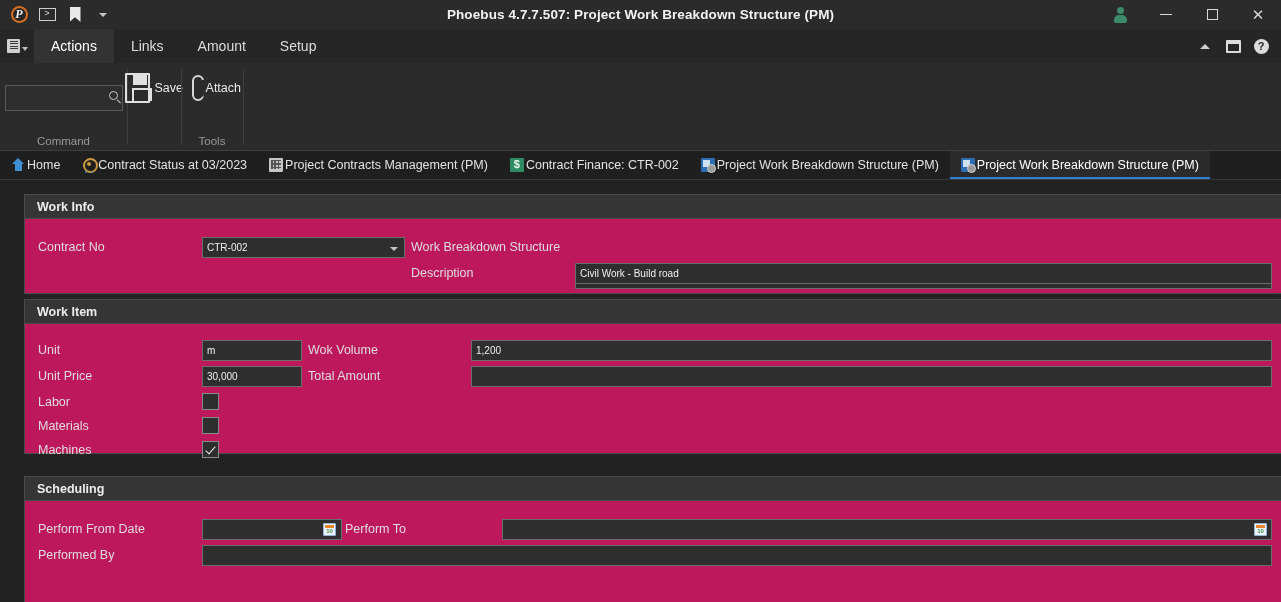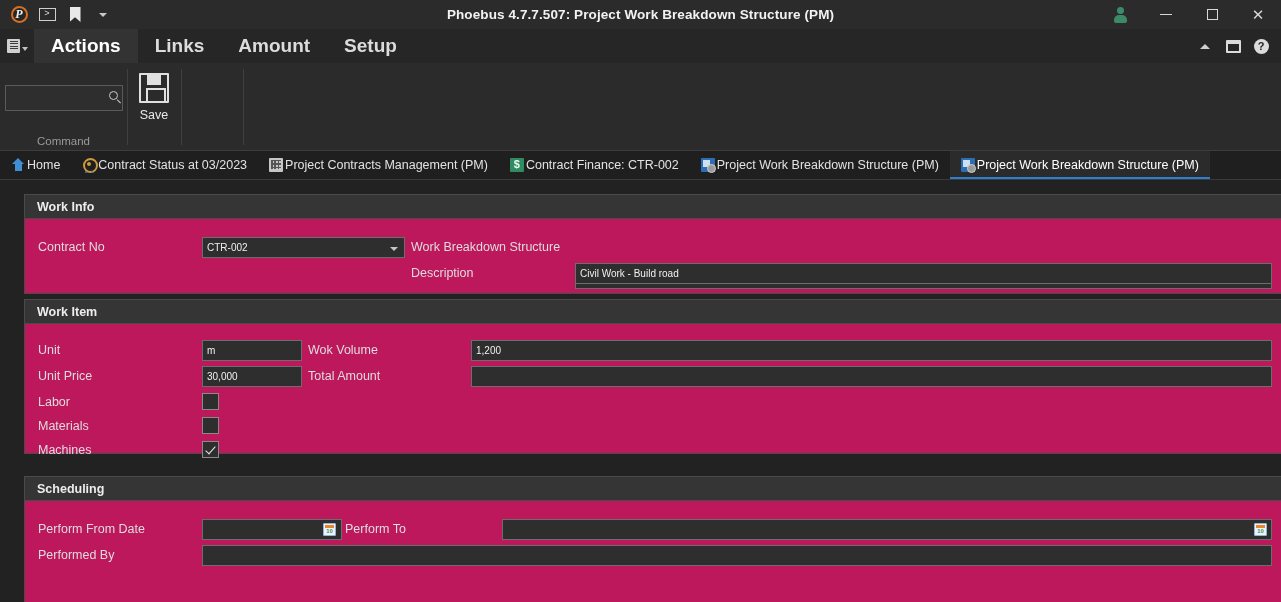--- a/index.html
+++ b/index.html
@@ -85,21 +85,21 @@
   .hamb-glyph::after{
     content:""; position:absolute; left:3px; top:2px; width:8px; height:10px;
     background:repeating-linear-gradient(to bottom,#3a3a3a 0 1px,#d0d0d0 1px 2.5px);
   }
   .hamb-caret{
     width:0;height:0;border-left:3px solid transparent;border-right:3px solid transparent;
     border-top:4px solid #c0c0c0; margin-top:5px;
   }
   .menu-item {
     padding:0 17px; display:flex; align-items:center;
-    font-size:19px; color:#dcdcdc;font-weight:bold;
+    font-size:14px; color:#dcdcdc;
   }
   .menu-item.active { background:#333333; color:#ffffff; }
   .menu-right { margin-left:auto; display:flex; align-items:center; padding-right:6px; gap:0; }
   .mr-btn { width:28px; height:34px; display:flex; align-items:center; justify-content:center; color:#cfcfcf; }
   .chev-up { width:0;height:0;border-left:5px solid transparent;border-right:5px solid transparent;border-bottom:5px solid #cfcfcf;}
   .panel-ico { width:15px; height:13px; background:#dcdcdc; position:relative; border-radius:1px;}
   .panel-ico::after{content:"";position:absolute;left:2px;top:4px;right:2px;bottom:2px;background:#262626;}
   .help-ico {
     width:15px;height:15px;border-radius:50%;background:#dcdcdc;color:#262626;
     font-size:11px;font-weight:bold;display:flex;align-items:center;justify-content:center;
@@ -124,21 +124,21 @@
   .cmd-search .mag {
     position:absolute; right:4px; top:5px; width:9px; height:9px;
     border:1.3px solid #c9c9c9; border-radius:50%;
   }
   .cmd-search .mag::after{
     content:""; position:absolute; left:7px; top:7px; width:5px; height:1.3px;
     background:#c9c9c9; transform:rotate(45deg); transform-origin:left center;
   }
   .rib-btn {
     position:absolute; top:10px; width:58px;
-    display:flex; flex-direction:column; align-items:center; gap:5px;
+    display:flex; flex-direction:row; align-items:center; gap:5px;
   }
   .rib-btn .lbl { font-size:12.5px; color:#e8e8e8; }
   .save-ico {
     width:30px; height:30px; border:2px solid #e0e0e0; position:relative; border-radius:1px;
   }
   .save-ico::before{
     content:""; position:absolute; left:6px; top:-1px; width:14px; height:11px;
     background:#e0e0e0;
   }
   .save-ico::after{
@@ -331,20 +331,27 @@
   <div class="rib-sep" style="left:127px;"></div>
 
   <div class="rib-group" style="left:128px; width:52px;">
     <div class="rib-btn" style="left:-3px;">
       <div class="save-ico"></div>
       <div class="lbl">Save</div>
     </div>
   </div>
 
   <div class="rib-sep" style="left:181px;"></div>
+  <div class="rib-group" style="left:182px; width:60px;">
+    <div class="rib-btn" style="left:1px;">
+      <div class="clip-ico"></div>
+      <div class="lbl">Attach</div>
+    </div>
+    <div class="rib-caption">Tools</div>
+  </div>
   <div class="rib-sep" style="left:243px;"></div>
 </div>
 
 <div class="tabstrip">
   <div class="tab">
     <span class="ti ti-home"></span>
     <span>Home</span>
   </div>
   <div class="tab">
     <span class="ti ti-target"></span>

